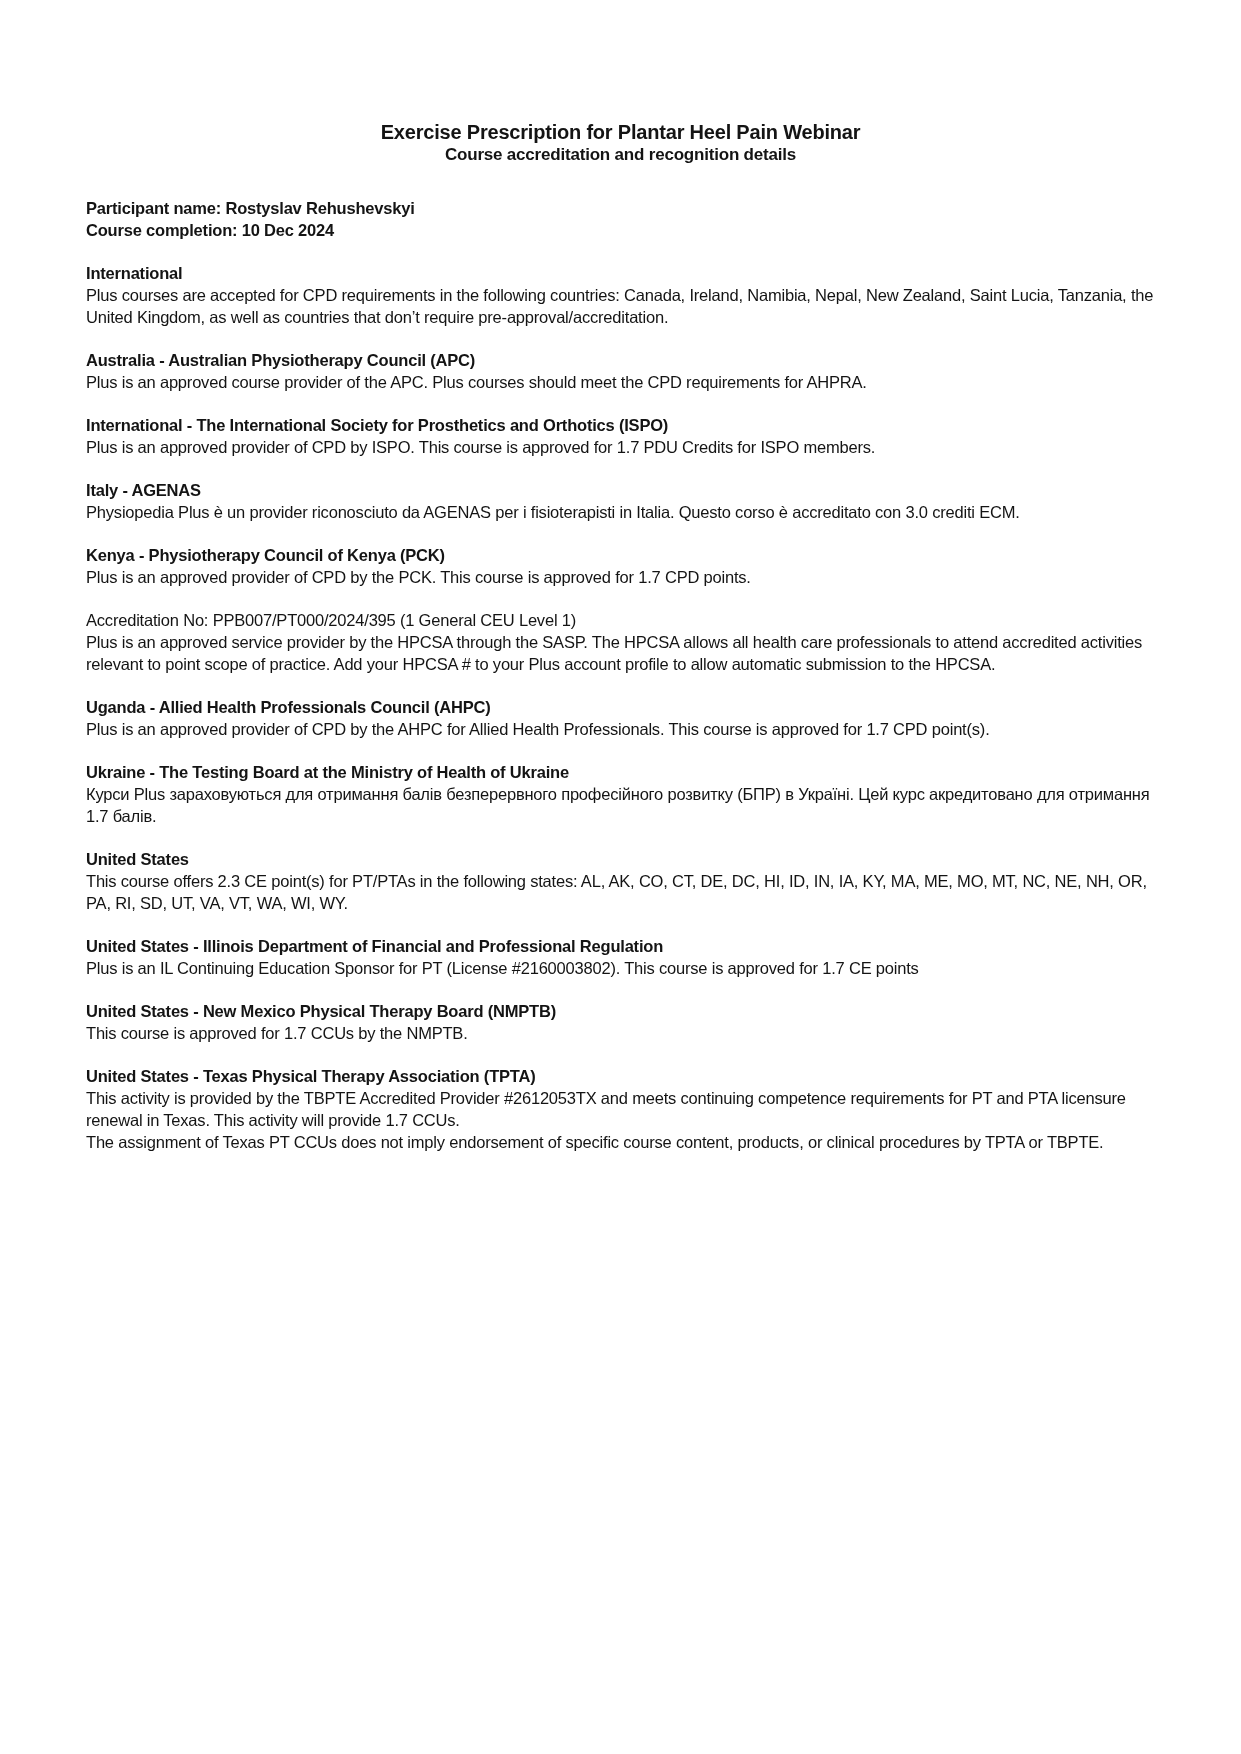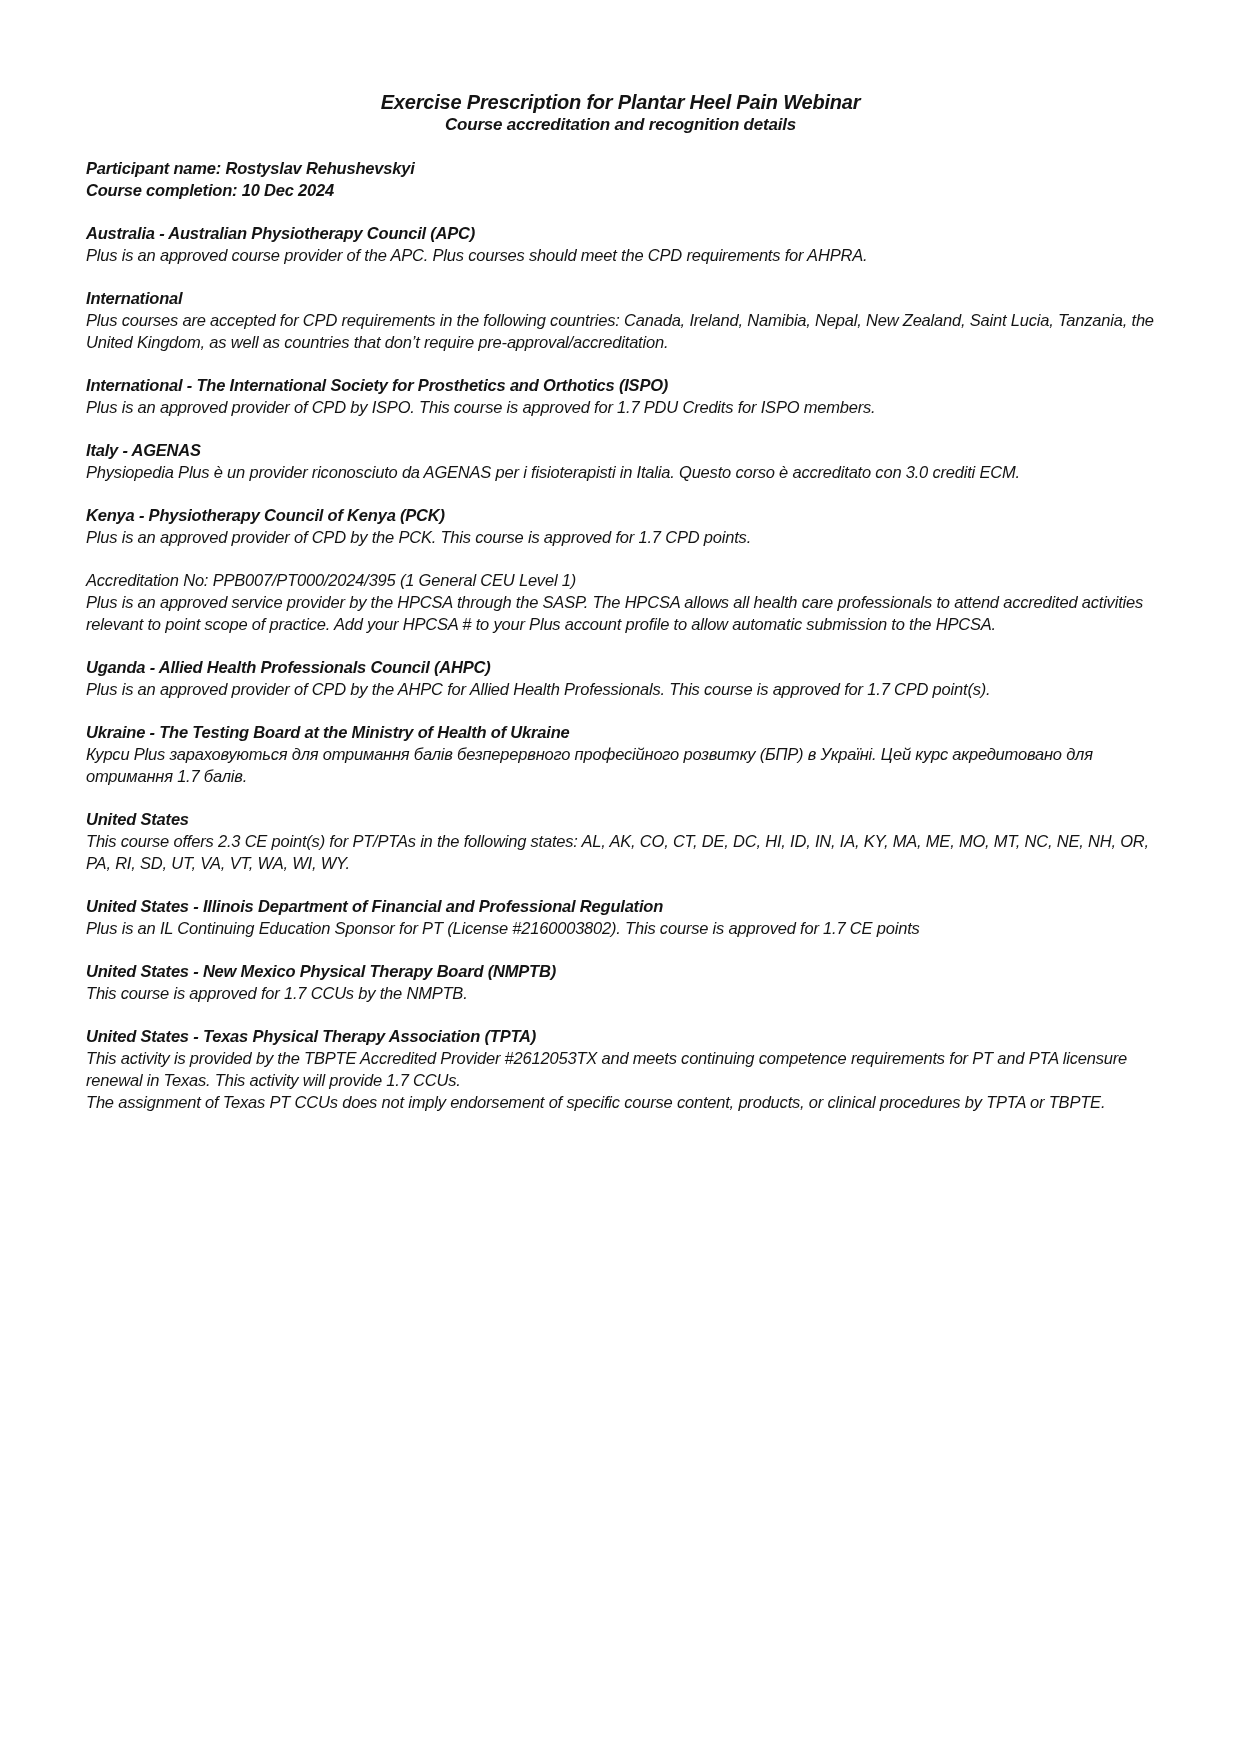--- a/index.html
+++ b/index.html
@@ -9,41 +9,40 @@
     color: #141414;
   }
   .page {
     position: relative;
     width: 1241px;
     height: 1754px;
     background: #ffffff;
     overflow: hidden;
   }
   .content {
-    padding: 90px 86px 0 86px;
+    padding: 120px 86px 0 86px;
     width: 1241px;
-    font-style: italic;
   }
   .title-block {
     text-align: center;
   }
   .doc-title {
     font-size: 20px;
     font-weight: bold;
     line-height: 24px;
     letter-spacing: -0.2px;
   }
   .doc-subtitle {
     font-size: 17px;
     font-weight: bold;
     line-height: 22px;
     letter-spacing: -0.2px;
   }
   .participant-block {
-    margin-top: 21px;
+    margin-top: 31px;
   }
   .participant-block div {
     font-size: 16.5px;
     font-weight: bold;
     line-height: 22px;
     letter-spacing: -0.2px;
   }
   .section {
     margin-top: 21px;
   }
@@ -70,27 +69,27 @@
       <div class="doc-title">Exercise Prescription for Plantar Heel Pain Webinar</div>
       <div class="doc-subtitle">Course accreditation and recognition details</div>
     </div>
 
     <div class="participant-block">
       <div>Participant name: Rostyslav Rehushevskyi</div>
       <div>Course completion: 10 Dec 2024</div>
     </div>
 
     <div class="section">
-      <div class="section-heading">Australia - Australian Physiotherapy Council (APC)</div>
-      <div class="section-paragraph">Plus is an approved course provider of the APC. Plus courses should meet the CPD requirements for AHPRA.</div>
+      <div class="section-heading">International</div>
+      <div class="section-paragraph">Plus courses are accepted for CPD requirements in the following countries: Canada, Ireland, Namibia, Nepal, New Zealand, Saint Lucia, Tanzania, the United Kingdom, as well as countries that don’t require pre-approval/accreditation.</div>
     </div>
 
     <div class="section">
-      <div class="section-heading">International</div>
-      <div class="section-paragraph">Plus courses are accepted for CPD requirements in the following countries: Canada, Ireland, Namibia, Nepal, New Zealand, Saint Lucia, Tanzania, the United Kingdom, as well as countries that don’t require pre-approval/accreditation.</div>
+      <div class="section-heading">Australia - Australian Physiotherapy Council (APC)</div>
+      <div class="section-paragraph">Plus is an approved course provider of the APC. Plus courses should meet the CPD requirements for AHPRA.</div>
     </div>
 
     <div class="section">
       <div class="section-heading">International - The International Society for Prosthetics and Orthotics (ISPO)</div>
       <div class="section-paragraph">Plus is an approved provider of CPD by ISPO. This course is approved for 1.7 PDU Credits for ISPO members.</div>
     </div>
 
     <div class="section">
       <div class="section-heading">Italy - AGENAS</div>
       <div class="section-paragraph">Physiopedia Plus è un provider riconosciuto da AGENAS per i fisioterapisti in Italia. Questo corso è accreditato con 3.0 crediti ECM.</div>

